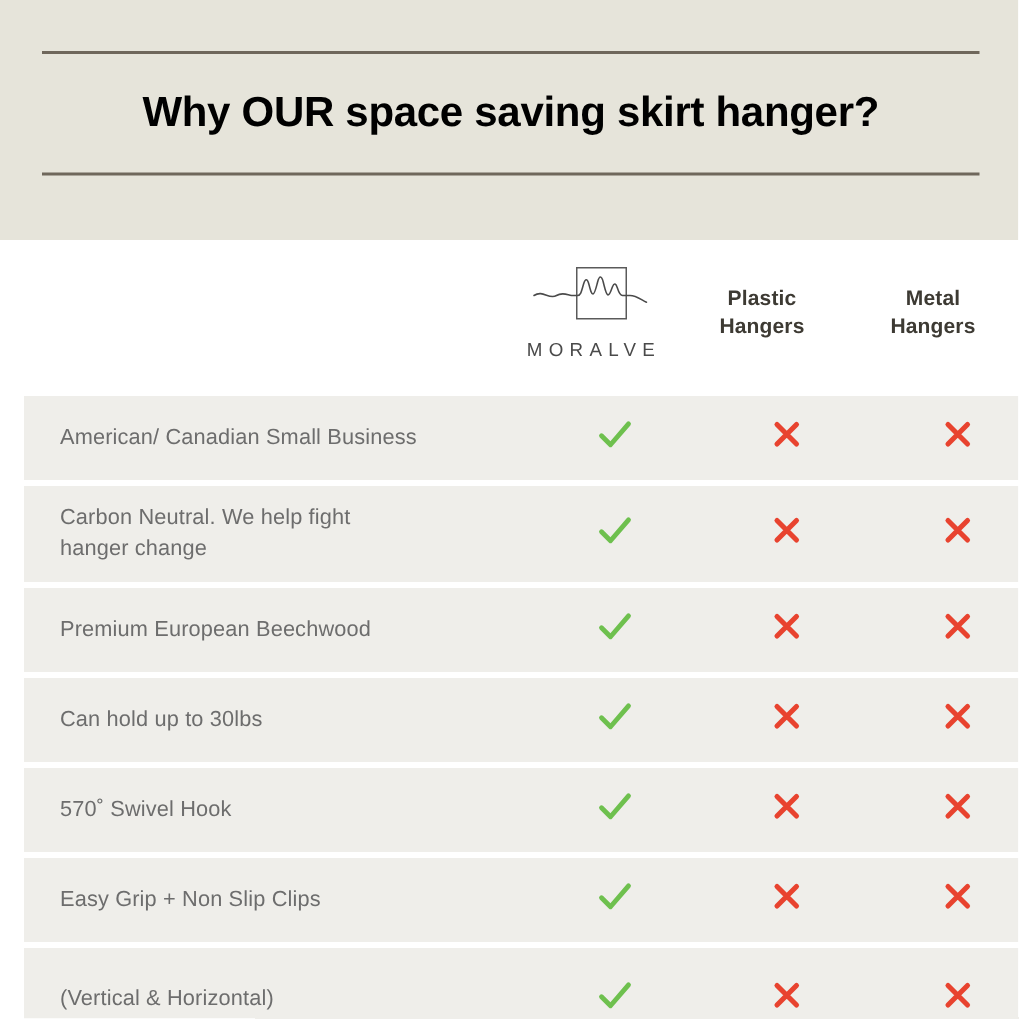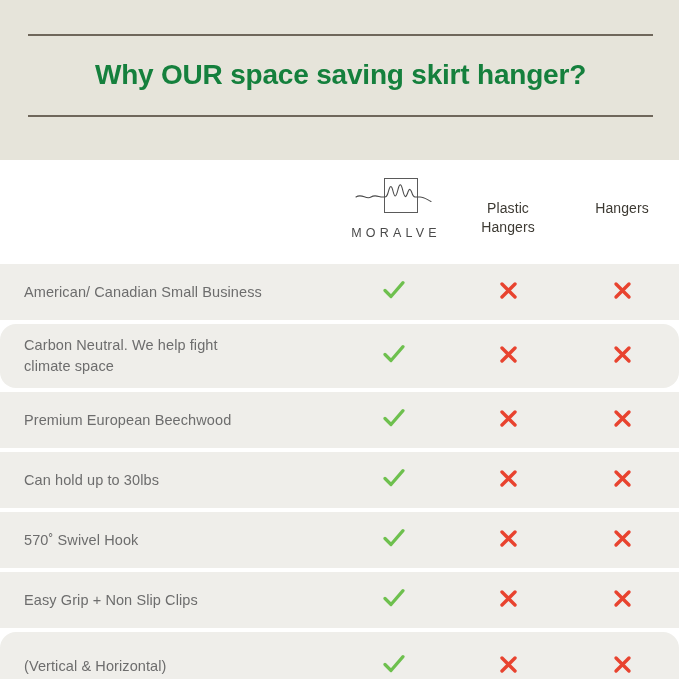--- a/index.html
+++ b/index.html
@@ -36,21 +36,21 @@
     right: 26px;
     top: 34px;
     bottom: 30px;
   }
   .rule {
     height: 2px;
     background: #6f675b;
     width: 100%;
   }
   .header-title {
-    color: #15803d;
+    color: #000000;
     font-size: 28px;
     font-weight: bold;
     letter-spacing: -0.2px;
     line-height: 1;
     text-align: center;
     margin-top: 25px;
     margin-bottom: 26px;
     white-space: nowrap;
   }
 
@@ -98,39 +98,39 @@
   .brand-name {
     margin-top: 9px;
     font-size: 12.5px;
     letter-spacing: 4.2px;
     color: #4a4a4a;
     font-weight: normal;
     text-indent: 4px;
   }
 
   .col-title {
-    padding-top: 39px;
+    padding-top: 29px;
     font-size: 14px;
-    font-weight: normal;
+    font-weight: bold;
     color: #3d3a33;
     line-height: 1.33;
     letter-spacing: 0.1px;
   }
 
   
   .row {
     display: flex;
     align-items: center;
     background: #efeeea;
     height: 56px;
     margin-bottom: 4px;
+    margin-left: 16px;
   }
   .row.tall {
     height: 64px;
-    border-radius: 16px;
   }
   .row.last {
     height: 68px;
     margin-bottom: 0;
   }
 
   .feature-text {
     padding-left: 24px;
     padding-right: 10px;
     font-size: 14.5px;
@@ -191,20 +191,21 @@
 
       <div class="col-mark">
         <div class="col-title">
           <div>Plastic</div>
           <div>Hangers</div>
         </div>
       </div>
 
       <div class="col-mark">
         <div class="col-title">
+          <div>Metal</div>
           <div>Hangers</div>
         </div>
       </div>
     </div>
 
     <div id="rows-host">
         <div class="row">
           <div class="col-feature">
             <div class="feature-text">
               <div>American/ Canadian Small Business</div>
@@ -217,21 +218,21 @@
                 <path d="M3 3 L16 16 M16 3 L3 16" fill="none" stroke="#e8432f" stroke-width="3.4" stroke-linecap="round"></path>
               </svg></span></div>
           <div class="col-mark"><span class="mark"><svg width="19" height="19" viewBox="0 0 19 19" xmlns="http://www.w3.org/2000/svg">
                 <path d="M3 3 L16 16 M16 3 L3 16" fill="none" stroke="#e8432f" stroke-width="3.4" stroke-linecap="round"></path>
               </svg></span></div>
         </div>
         <div class="row tall">
           <div class="col-feature">
             <div class="feature-text">
               <div>Carbon Neutral. We help fight</div>
-              <div>climate space</div>
+              <div>hanger change</div>
             </div>
           </div>
           <div class="col-brand"><span class="mark"><svg width="22" height="20" viewBox="0 0 22 20" xmlns="http://www.w3.org/2000/svg">
                 <path d="M2 10.5 L8 16.5 L20 2.6" fill="none" stroke="#6ec04e" stroke-width="3.2" stroke-linecap="round" stroke-linejoin="round"></path>
               </svg></span></div>
           <div class="col-mark"><span class="mark"><svg width="19" height="19" viewBox="0 0 19 19" xmlns="http://www.w3.org/2000/svg">
                 <path d="M3 3 L16 16 M16 3 L3 16" fill="none" stroke="#e8432f" stroke-width="3.4" stroke-linecap="round"></path>
               </svg></span></div>
           <div class="col-mark"><span class="mark"><svg width="19" height="19" viewBox="0 0 19 19" xmlns="http://www.w3.org/2000/svg">
                 <path d="M3 3 L16 16 M16 3 L3 16" fill="none" stroke="#e8432f" stroke-width="3.4" stroke-linecap="round"></path>

